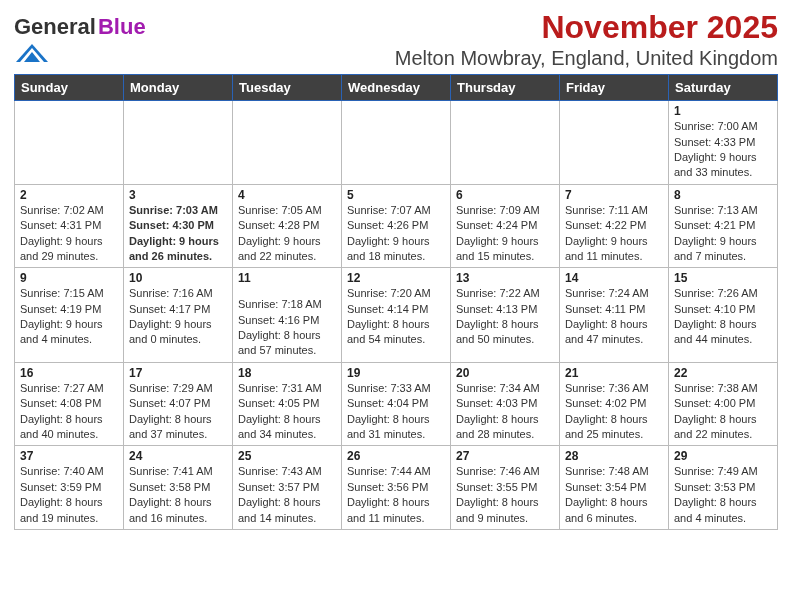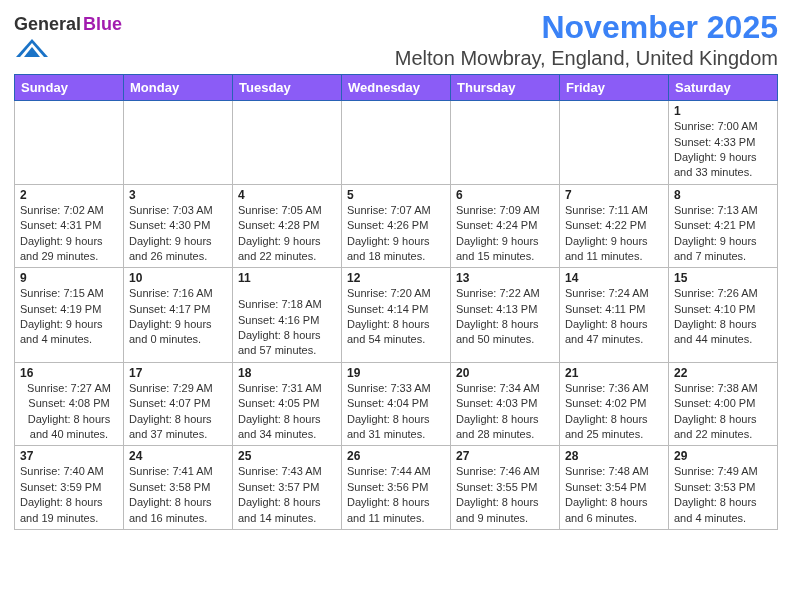--- a/index.html
+++ b/index.html
@@ -22,51 +22,51 @@
       align-items: flex-start;
       margin-bottom: 4px;
     }
     .logo {
       display: flex;
       flex-direction: column;
       align-items: flex-start;
       margin-top: 4px;
     }
     .logo-text {
-      font-size: 18px;
+      font-size: 22px;
       font-weight: bold;
       color: #333;
     }
     .logo-icon {
       width: 36px;
       height: 22px;
       margin-top: 2px;
     }
     .title-block {
       text-align: right;
     }
     .month-title {
       font-size: 32px;
       font-weight: bold;
-      color: #3b82f6;
+      color: #b91c1c;
       line-height: 1.1;
     }
     .location-title {
       font-size: 20px;
       color: #444;
       margin-top: 2px;
     }
     .calendar {
       width: 100%;
       border-collapse: collapse;
       border: 1px solid #bbb;
       table-layout: fixed;
     }
     .calendar th {
-      background: #8b5cf6;
+      background: #404040;
       color: #fff;
       text-align: left;
       padding: 5px 6px;
       font-size: 13px;
       font-weight: bold;
       border: 1px solid #2962b5;
     }
     .calendar td {
       border: 1px solid #bbb;
       vertical-align: top;
@@ -152,21 +152,21 @@
         <tr>
           <td>
             <span class="day-number">2</span>
             <div class="day-info" style="white-space: pre-line;">Sunrise: 7:02 AM
 Sunset: 4:31 PM
 Daylight: 9 hours
 and 29 minutes.</div>
           </td>
           <td>
             <span class="day-number">3</span>
-            <div class="day-info" style="white-space: pre-line;">Sunrise: 7:03 AM
+            <div class="day-info" style="white-space: pre-line; font-weight: bold;">Sunrise: 7:03 AM
 Sunset: 4:30 PM
 Daylight: 9 hours
 and 26 minutes.</div>
           </td>
           <td>
             <span class="day-number">4</span>
             <div class="day-info" style="white-space: pre-line;">Sunrise: 7:05 AM
 Sunset: 4:28 PM
 Daylight: 9 hours
 and 22 minutes.</div>
@@ -247,21 +247,21 @@
             <span class="day-number">15</span>
             <div class="day-info" style="white-space: pre-line;">Sunrise: 7:26 AM
 Sunset: 4:10 PM
 Daylight: 8 hours
 and 44 minutes.</div>
           </td>
         </tr>
         <tr>
           <td>
             <span class="day-number">16</span>
-            <div class="day-info" style="white-space: pre-line; text-align: center;">Sunrise: 7:27 AM
+            <div class="day-info" style="white-space: pre-line;">Sunrise: 7:27 AM
 Sunset: 4:08 PM
 Daylight: 8 hours
 and 40 minutes.</div>
           </td>
           <td>
             <span class="day-number">17</span>
             <div class="day-info" style="white-space: pre-line;">Sunrise: 7:29 AM
 Sunset: 4:07 PM
 Daylight: 8 hours
 and 37 minutes.</div>

